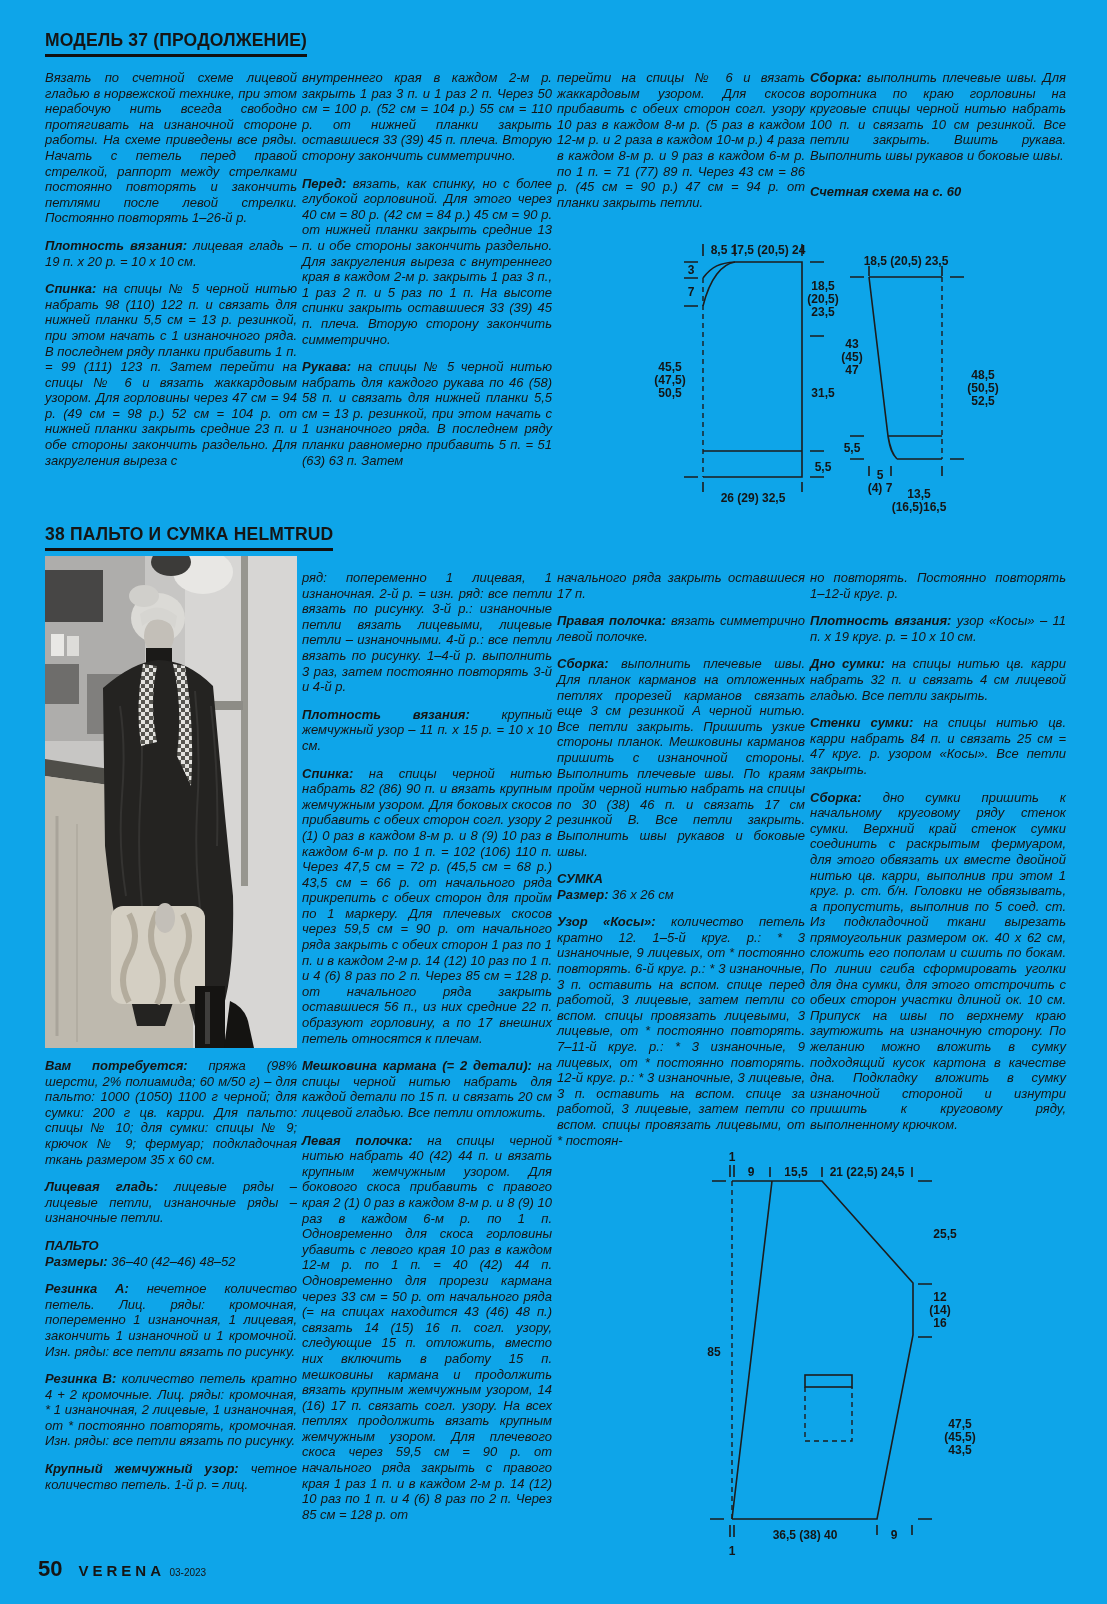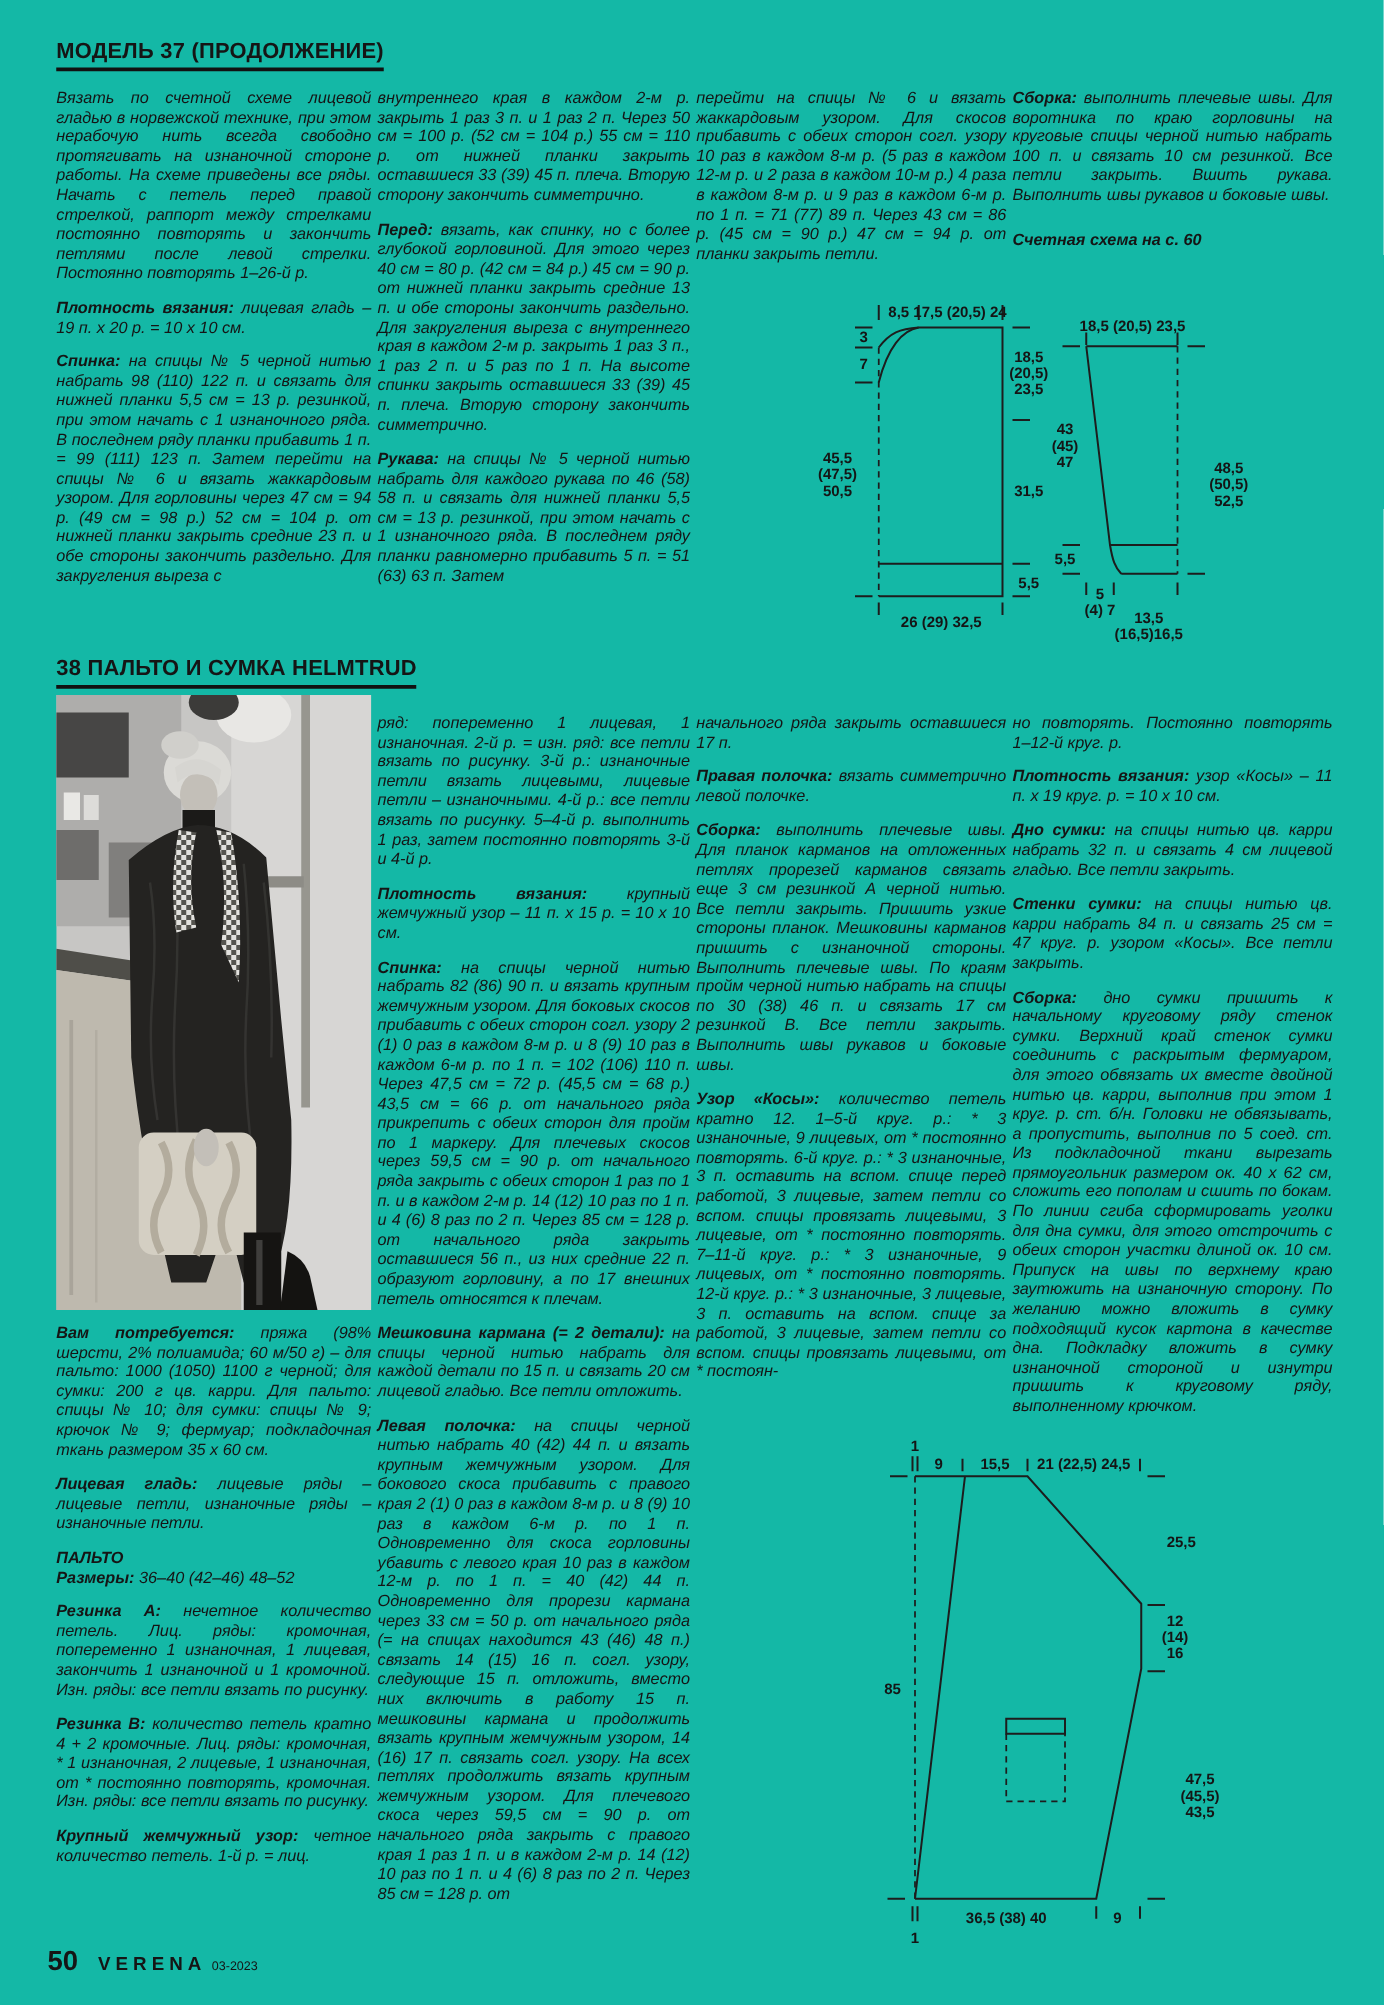--- a/index.html
+++ b/index.html
@@ -1,16 +1,16 @@
 <!DOCTYPE html>
 <html lang="ru"><head>
 <meta charset="utf-8">
 <style>
   html,body{margin:0;padding:0;background:#ffffff;}
-  .page{position:relative;width:1107px;height:1604px;background:#14b8a6;overflow:hidden;
+  .page{position:relative;width:1107px;height:1604px;background:#0ea5e9;overflow:hidden;
         font-family:"Liberation Sans",sans-serif;color:#151515;}
   .title{position:absolute;font-weight:700;font-size:17.5px;letter-spacing:.2px;
          border-bottom:3.5px solid #111;padding-bottom:3px;white-space:nowrap;}
   .col{position:absolute;font-size:13px;line-height:15.6px;text-align:justify;font-style:italic;}
   .para{margin:0 0 12px 0;}
   .headline{display:block;font-weight:700;}
   .lead{font-weight:700;}
   .lead:not(:empty)::after{content:" ";}
   .schem{position:absolute;}
   .schem svg{position:absolute;left:0;top:0;}
@@ -160,31 +160,32 @@
   <div class="col" style="left:45px;top:1058px;width:252px;">
     <p class="para"><span class="lead">Вам потребуется:</span><span>пряжа (98% шерсти, 2% полиамида; 60 м/50 г) – для пальто: 1000 (1050) 1100 г черной; для сумки: 200 г цв. карри. Для пальто: спицы № 10; для сумки: спицы № 9; крючок № 9; фермуар; подкладочная ткань размером 35 х 60 см.</span></p>
     <p class="para"><span class="lead">Лицевая гладь:</span><span>лицевые ряды – лицевые петли, изнаночные ряды – изнаночные петли.</span></p>
     <p class="para"><span class="headline">ПАЛЬТО</span><span class="lead">Размеры:</span><span>36–40 (42–46) 48–52</span></p>
     <p class="para"><span class="lead">Резинка А:</span><span>нечетное количество петель. Лиц. ряды: кромочная, попеременно 1 изнаночная, 1 лицевая, закончить 1 изнаночной и 1 кромочной. Изн. ряды: все петли вязать по рисунку.</span></p>
     <p class="para"><span class="lead">Резинка В:</span><span>количество петель кратно 4 + 2 кромочные. Лиц. ряды: кромочная, * 1 изнаночная, 2 лицевые, 1 изнаночная, от * постоянно повторять, кромочная. Изн. ряды: все петли вязать по рисунку.</span></p>
     <p class="para"><span class="lead">Крупный жемчужный узор:</span><span>четное количество петель. 1-й р. = лиц.</span></p>
   </div>
 
   <div class="col" style="left:302px;top:570px;width:250px;">
-    <p class="para"><span class="lead"></span><span>ряд: попеременно 1 лицевая, 1 изнаночная. 2-й р. = изн. ряд: все петли вязать по рисунку. 3-й р.: изнаночные петли вязать лицевыми, лицевые петли – изнаночными. 4-й р.: все петли вязать по рисунку. 5–4-й р. выполнить 1 раз, затем постоянно повторять 3-й и 4-й р.</span></p>
+    <p class="para"><span class="lead"></span><span>ряд: попеременно 1 лицевая, 1 изнаночная. 2-й р. = изн. ряд: все петли вязать по рисунку. 3-й р.: изнаночные петли вязать лицевыми, лицевые петли – изнаночными. 4-й р.: все петли вязать по рисунку. 1–4-й р. выполнить 3 раз, затем постоянно повторять 3-й и 4-й р.</span></p>
     <p class="para"><span class="lead">Плотность вязания:</span><span>крупный жемчужный узор – 11 п. х 15 р. = 10 х 10 см.</span></p>
     <p class="para"><span class="lead">Спинка:</span><span>на спицы черной нитью набрать 82 (86) 90 п. и вязать крупным жемчужным узором. Для боковых скосов прибавить с обеих сторон согл. узору 2 (1) 0 раз в каждом 8-м р. и 8 (9) 10 раз в каждом 6-м р. по 1 п. = 102 (106) 110 п. Через 47,5 см = 72 р. (45,5 см = 68 р.) 43,5 см = 66 р. от начального ряда прикрепить с обеих сторон для пройм по 1 маркеру. Для плечевых скосов через 59,5 см = 90 р. от начального ряда закрыть с обеих сторон 1 раз по 1 п. и в каждом 2-м р. 14 (12) 10 раз по 1 п. и 4 (6) 8 раз по 2 п. Через 85 см = 128 р. от начального ряда закрыть оставшиеся 56 п., из них средние 22 п. образуют горловину, а по 17 внешних петель относятся к плечам.</span></p>
     <p class="para"><span class="lead">Мешковина кармана (= 2 детали):</span><span>на спицы черной нитью набрать для каждой детали по 15 п. и связать 20 см лицевой гладью. Все петли отложить.</span></p>
     <p class="para"><span class="lead">Левая полочка:</span><span>на спицы черной нитью набрать 40 (42) 44 п. и вязать крупным жемчужным узором. Для бокового скоса прибавить с правого края 2 (1) 0 раз в каждом 8-м р. и 8 (9) 10 раз в каждом 6-м р. по 1 п. Одновременно для скоса горловины убавить с левого края 10 раз в каждом 12-м р. по 1 п. = 40 (42) 44 п. Одновременно для прорези кармана через 33 см = 50 р. от начального ряда (= на спицах находится 43 (46) 48 п.) связать 14 (15) 16 п. согл. узору, следующие 15 п. отложить, вместо них включить в работу 15 п. мешковины кармана и продолжить вязать крупным жемчужным узором, 14 (16) 17 п. связать согл. узору. На всех петлях продолжить вязать крупным жемчужным узором. Для плечевого скоса через 59,5 см = 90 р. от начального ряда закрыть с правого края 1 раз 1 п. и в каждом 2-м р. 14 (12) 10 раз по 1 п. и 4 (6) 8 раз по 2 п. Через 85 см = 128 р. от</span></p>
   </div>
 
   <div class="col" style="left:557px;top:570px;width:248px;">
     <p class="para"><span class="lead"></span><span>начального ряда закрыть оставшиеся 17 п.</span></p>
     <p class="para"><span class="lead">Правая полочка:</span><span>вязать симметрично левой полочке.</span></p>
     <p class="para"><span class="lead">Сборка:</span><span>выполнить плечевые швы. Для планок карманов на отложенных петлях прорезей карманов связать еще 3 см резинкой А черной нитью. Все петли закрыть. Пришить узкие стороны планок. Мешковины карманов пришить с изнаночной стороны. Выполнить плечевые швы. По краям пройм черной нитью набрать на спицы по 30 (38) 46 п. и связать 17 см резинкой В. Все петли закрыть. Выполнить швы рукавов и боковые швы.</span></p>
+    <p class="para"><span class="headline">СУМКА</span><span class="lead">Размер:</span><span>36 х 26 см</span></p>
     <p class="para"><span class="lead">Узор «Косы»:</span><span>количество петель кратно 12. 1–5-й круг. р.: * 3 изнаночные, 9 лицевых, от * постоянно повторять. 6-й круг. р.: * 3 изнаночные, 3 п. оставить на вспом. спице перед работой, 3 лицевые, затем петли со вспом. спицы провязать лицевыми, 3 лицевые, от * постоянно повторять. 7–11-й круг. р.: * 3 изнаночные, 9 лицевых, от * постоянно повторять. 12-й круг. р.: * 3 изнаночные, 3 лицевые, 3 п. оставить на вспом. спице за работой, 3 лицевые, затем петли со вспом. спицы провязать лицевыми, от * постоян-</span></p>
   </div>
 
   <div class="col" style="left:810px;top:570px;width:256px;">
     <p class="para"><span class="lead"></span><span>но повторять. Постоянно повторять 1–12-й круг. р.</span></p>
     <p class="para"><span class="lead">Плотность вязания:</span><span>узор «Косы» – 11 п. х 19 круг. р. = 10 х 10 см.</span></p>
     <p class="para"><span class="lead">Дно сумки:</span><span>на спицы нитью цв. карри набрать 32 п. и связать 4 см лицевой гладью. Все петли закрыть.</span></p>
     <p class="para"><span class="lead">Стенки сумки:</span><span>на спицы нитью цв. карри набрать 84 п. и связать 25 см = 47 круг. р. узором «Косы». Все петли закрыть.</span></p>
     <p class="para"><span class="lead">Сборка:</span><span>дно сумки пришить к начальному круговому ряду стенок сумки. Верхний край стенок сумки соединить с раскрытым фермуаром, для этого обвязать их вместе двойной нитью цв. карри, выполнив при этом 1 круг. р. ст. б/н. Головки не обвязывать, а пропустить, выполнив по 5 соед. ст. Из подкладочной ткани вырезать прямоугольник размером ок. 40 х 62 см, сложить его пополам и сшить по бокам. По линии сгиба сформировать уголки для дна сумки, для этого отстрочить с обеих сторон участки длиной ок. 10 см. Припуск на швы по верхнему краю заутюжить на изнаночную сторону. По желанию можно вложить в сумку подходящий кусок картона в качестве дна. Подкладку вложить в сумку изнаночной стороной и изнутри пришить к круговому ряду, выполненному крючком.</span></p>
   </div>

